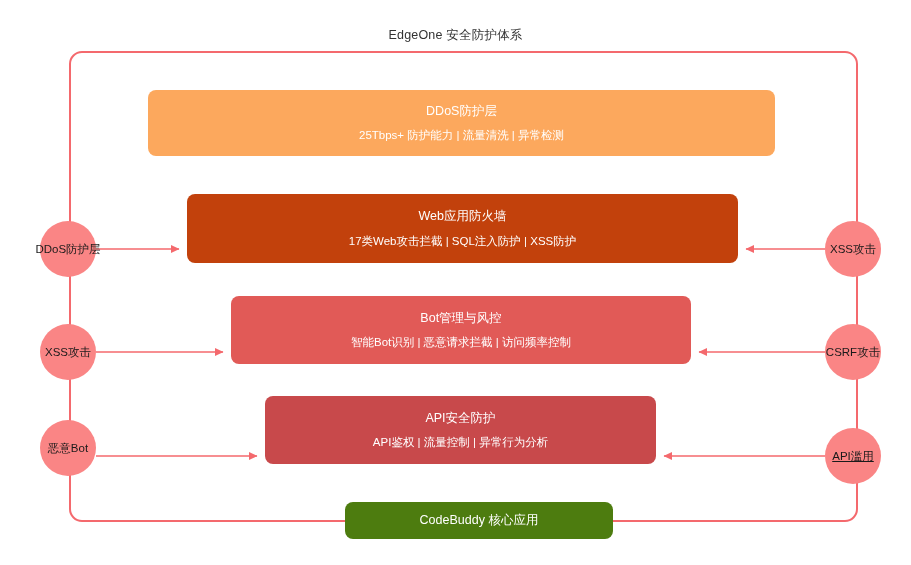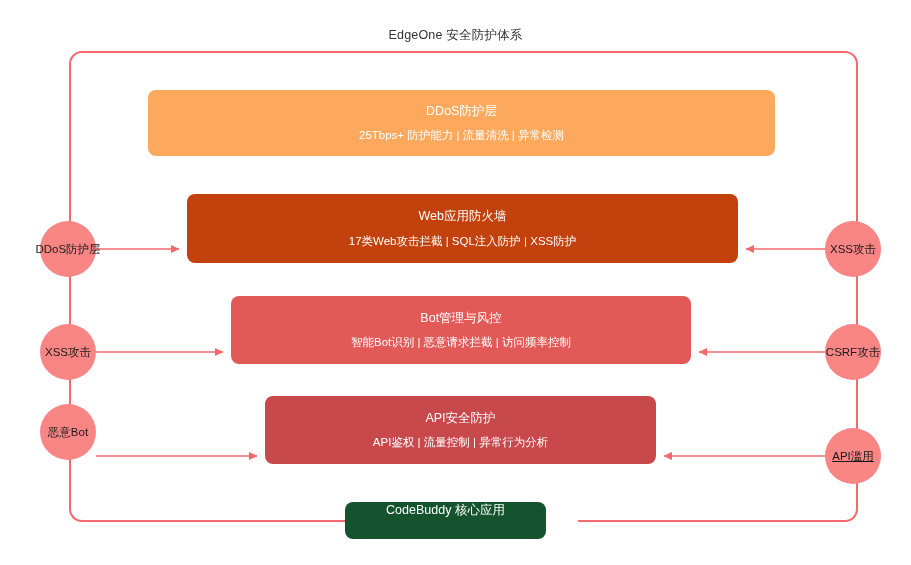--- a/index.html
+++ b/index.html
@@ -29,39 +29,39 @@
   }
   .layer-title{font-size:12.5px;line-height:1.25;margin-bottom:9px;}
   .layer-sub{font-size:11.5px;line-height:1.25;}
 
   #box-ddos{left:148px;top:90px;width:627px;height:66px;background:#FCA85D;}
   #box-waf {left:187px;top:194px;width:551px;height:69px;background:#c2410c;}
   #box-bot {left:231px;top:296px;width:460px;height:68px;background:#E15A57;}
   #box-api {left:265px;top:396px;width:391px;height:68px;background:#C8494B;}
 
   #box-core{
-    position:absolute;left:345px;top:502px;width:201px;height:37px;
-    background:#14532d;border-radius:8px;
-    display:flex;justify-content:center;
+    position:absolute;left:345px;top:502px;width:268px;height:37px;
+    background:#4d7c0f;border-radius:8px;
+    display:flex;align-items:center;justify-content:center;
     color:#ffffff;font-size:12.5px;
   }
 
   .threat-node{
     position:absolute;
     width:56px;height:56px;border-radius:50%;
     background:#FA8585;
     display:flex;align-items:center;justify-content:center;
     color:#1a1a1a;font-size:11.5px;white-space:nowrap;
     box-sizing:border-box;
   }
   .threat-node .node-label{pointer-events:none;}
 
   #node-ddos{left:40px;top:221px;}
   #node-sql {left:40px;top:324px;}
-  #node-bot {left:40px;top:404px;}
+  #node-bot {left:40px;top:420px;}
   #node-xss {left:825px;top:221px;}
   #node-csrf{left:825px;top:324px;}
   #node-apia{left:825px;top:428px;text-decoration:underline;}
 </style>
 </head>
 <body>
 
 <div id="diagram-root">
 
   <div class="diagram-title">EdgeOne 安全防护体系</div>

